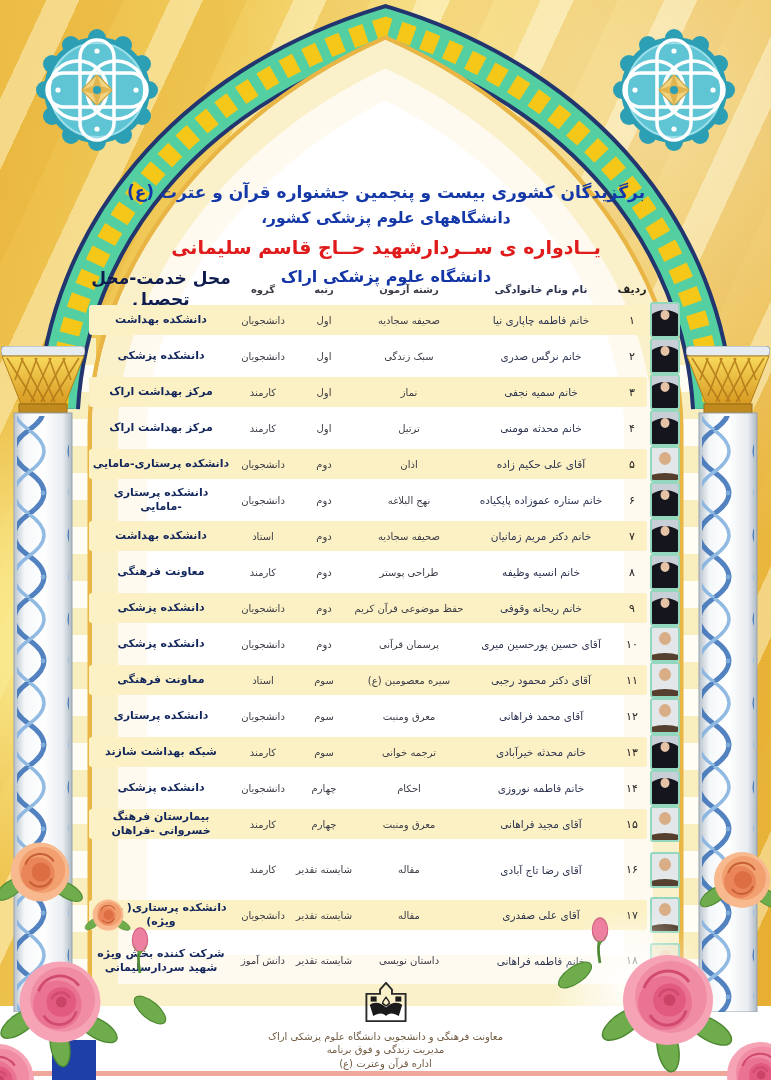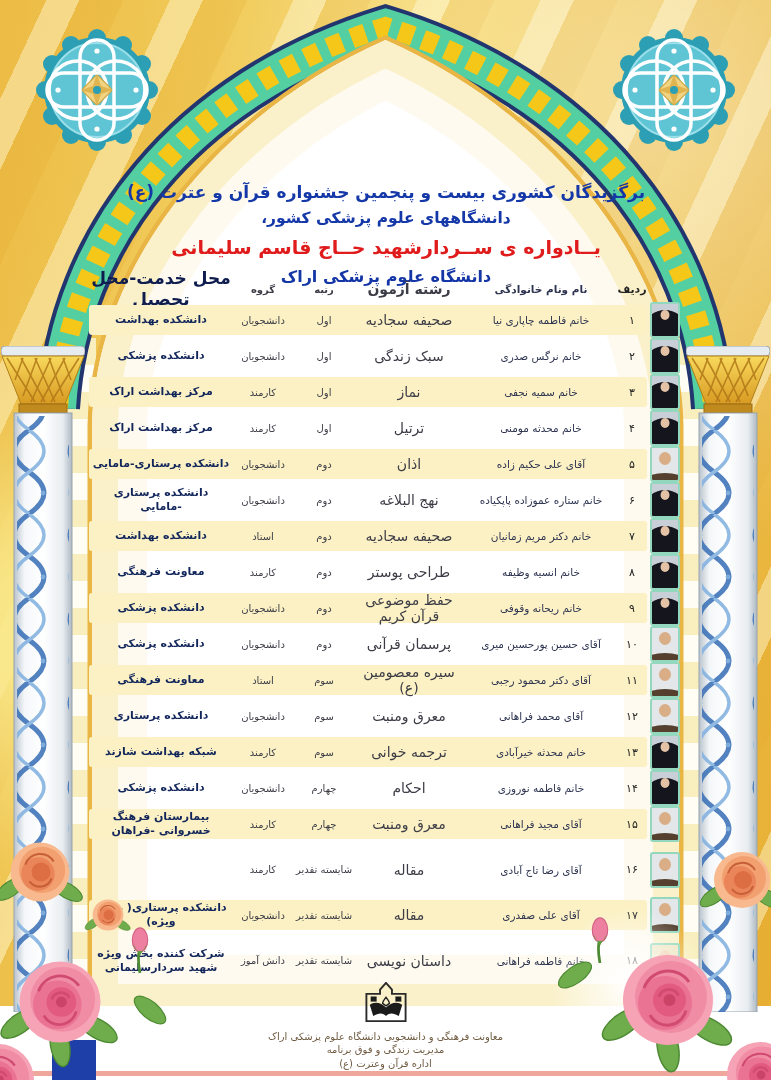--- a/index.html
+++ b/index.html
@@ -34,21 +34,21 @@
   .hrow{display:flex;align-items:center;height:26px;font-weight:bold;color:#1B2B66;font-size:11.5px;}
   .trow{display:flex;align-items:center;height:36px;}
   .trow.tall{height:55px;}
   .cell{text-align:center;}
   .c-photo{width:36px;display:flex;justify-content:center;align-items:center;}
   .band{display:flex;align-items:center;width:558px;height:30px;border-radius:3px;}
   .trow.tall .band{height:48px;}
   .band.hl{background:#FBF1C4;}
   .c-no{width:30px;font-size:11px;color:#222;}
   .c-name{width:152px;font-size:10.5px;color:#2E3450;}
-  .c-field{width:112px;font-size:14px;color:#3C3C46;}
+  .c-field{width:112px;font-size:10px;color:#3C3C46;}
   .c-rank{width:58px;font-size:10px;color:#3C3C46;}
   .c-group{width:64px;font-size:10px;color:#3C3C46;}
   .c-place{width:140px;font-size:11px;font-weight:bold;color:#12265C;line-height:1.25;}
   .hrow .c-place{font-size:17px;color:#0E1C4E;}
   
   .avatar{position:relative;width:26px;height:32px;border:2px solid #93D8BE;border-radius:3px;overflow:hidden;background:#D9DEE3;}
   .avatar::before{content:"";position:absolute;top:5px;left:50%;transform:translateX(-50%);width:11px;height:12px;border-radius:50%;background:#E3C2A6;z-index:2;}
   .avatar::after{content:"";position:absolute;bottom:-6px;left:-6px;right:-6px;height:26px;border-radius:50% 50% 0 0;background:#60656F;}
   .avatar.woman{background:#C9CFD6;} .avatar.woman::after{height:30px;bottom:-4px;background:#15151D;}
   .avatar.woman::before{top:6px;width:9px;height:10px;}

